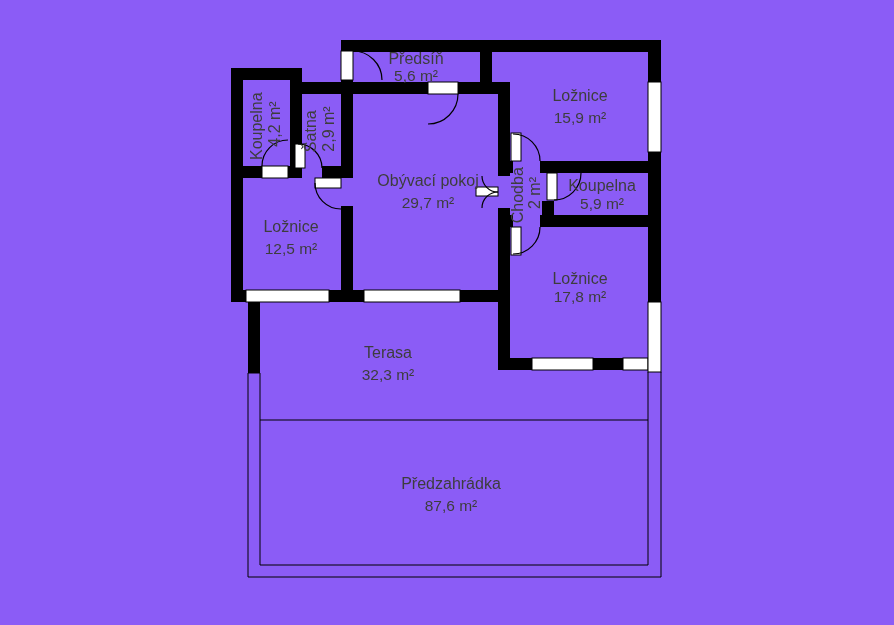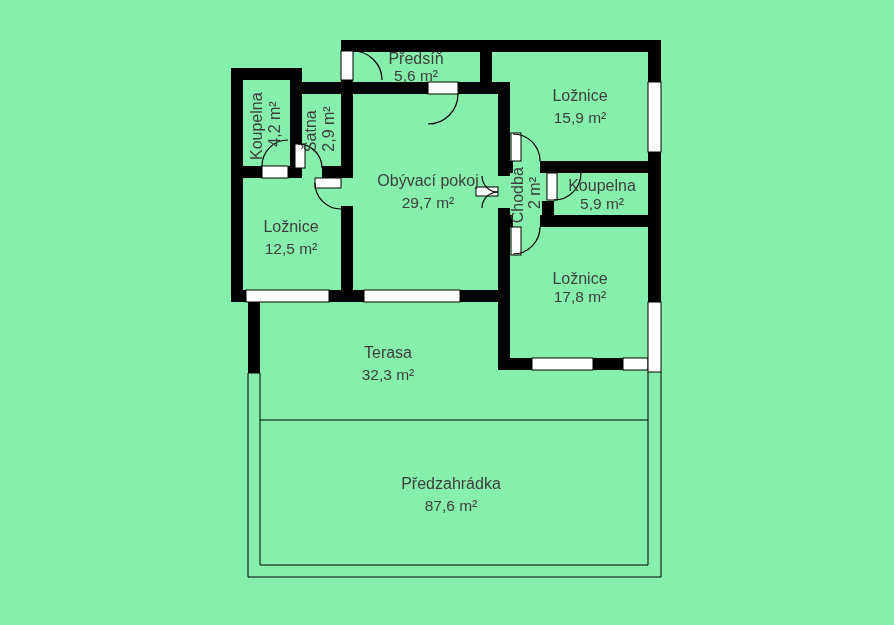--- a/index.html
+++ b/index.html
@@ -1,16 +1,16 @@
 <!DOCTYPE html>
 <html><head>
 <meta charset="utf-8">
 <style>
   html,body{margin:0;padding:0;background:#ffffff;}
-  .stage{position:relative;width:894px;height:625px;background:#86efac;overflow:hidden;
+  .stage{position:relative;width:894px;height:625px;background:#8b5cf6;overflow:hidden;
          font-family:"Liberation Sans", sans-serif;}
   svg{position:absolute;left:0;top:0;}
   .wall{fill:#000000;stroke:none;}
   .window{fill:#ffffff;stroke:#000000;stroke-width:1;}
   .leaf{fill:#ffffff;stroke:#000000;stroke-width:1;}
   .arc{fill:none;stroke:#000000;stroke-width:1.2;}
   .fence{stroke:#000000;stroke-width:1;fill:none;}
   .room-label{fill:#3d3d3d;font-size:16px;text-anchor:middle;}
   .room-area{fill:#3d3d3d;font-size:15.5px;text-anchor:middle;}
 </style>

